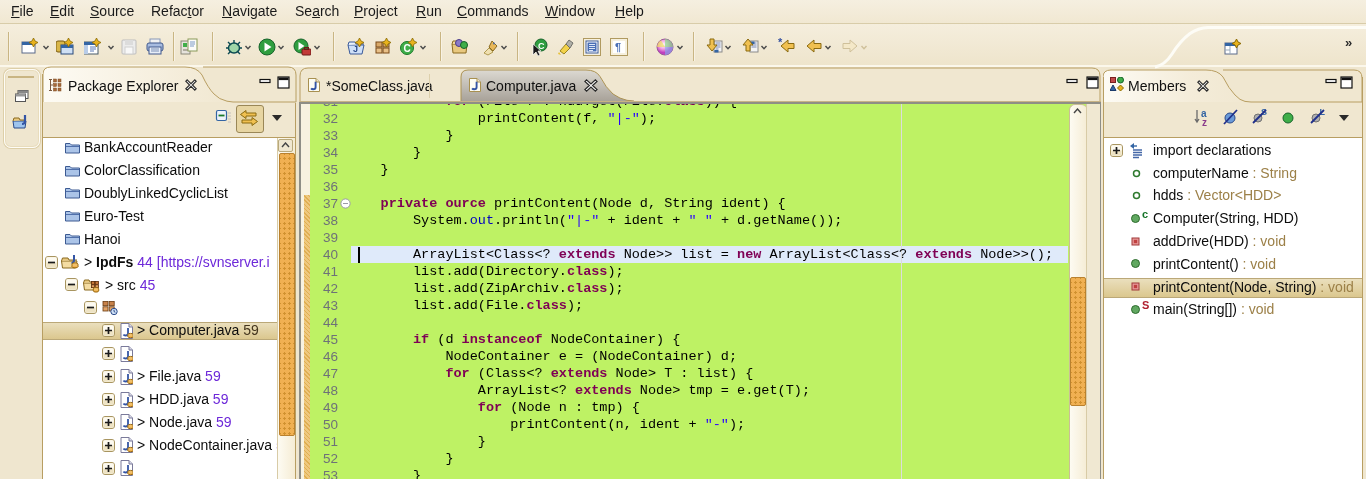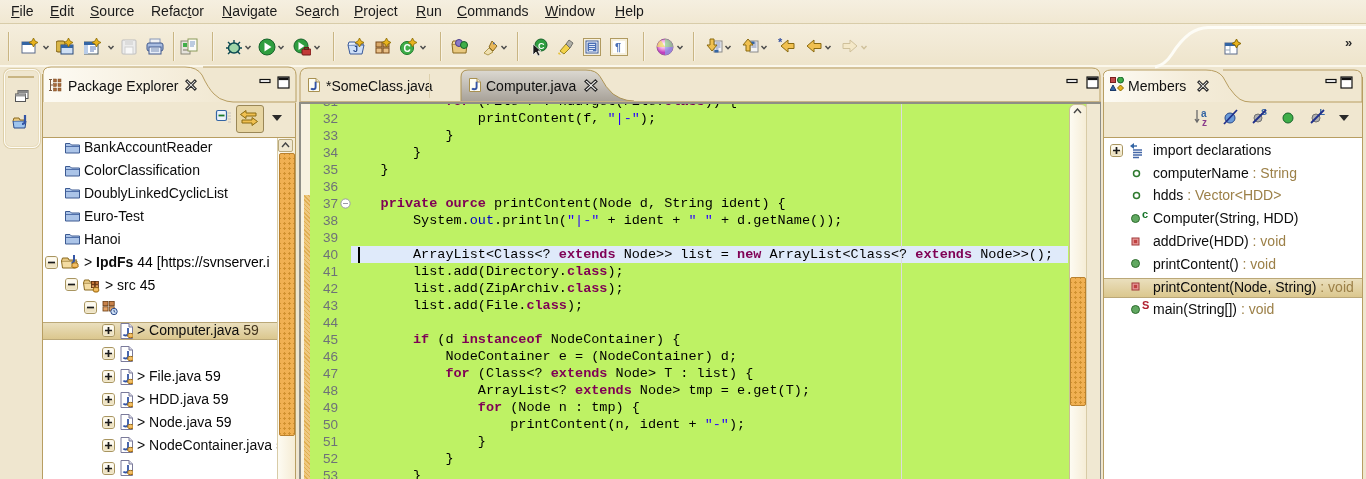--- a/index.html
+++ b/index.html
@@ -13,21 +13,21 @@
 #toolbar{left:0;top:24px;width:1366px;height:43px;background:linear-gradient(180deg,#f5eedd,#eee4cb)}
 .tsep{position:absolute;top:8px;width:1px;height:29px;background:#c9b583;border-right:1px solid #f8f2e4}
 .ticon{position:absolute;top:14px}
 .chev{position:absolute;top:21px}
 
 #lstrip{left:4px;top:69px;width:34px;height:77px;border:1.5px solid #fefcf6;border-radius:7px;box-shadow:0 0 0 1px #ddcfa8,inset 0 0 0 1px #e8dcbc}
 
 .ptitle{position:absolute;font-size:14px;color:#101010;white-space:pre}
 .white{background:#fff}
 .trow{position:absolute;height:23px;line-height:23px;font-size:14px;color:#0c0c0c;white-space:pre}
-.dim{color:#000000}.dimg{color:#9c8048}
+.dim{color:#6d28d9}.dimg{color:#9c8048}
 
 #edpre,#ednum{position:absolute;margin:0;font-family:"Liberation Mono",monospace;font-size:13.5px;line-height:17px;white-space:pre}
 #ednum{font-family:"Liberation Sans",sans-serif;font-size:13.5px;color:#6e7278;text-align:right}
 .k{color:#7f0055;font-weight:bold}
 .s{color:#2a00ff}
 .o{color:#0000c0;}
 .thumb{background:#f0b052;border:1px solid #b9812f;border-radius:2px;
  background-image:radial-gradient(#d0912f 1px,rgba(0,0,0,0) 1.3px);background-size:5px 5px;background-position:2px 2px}
 .sbtrack{background:linear-gradient(90deg,#fdfbf2,#f5ecd4)}
 

